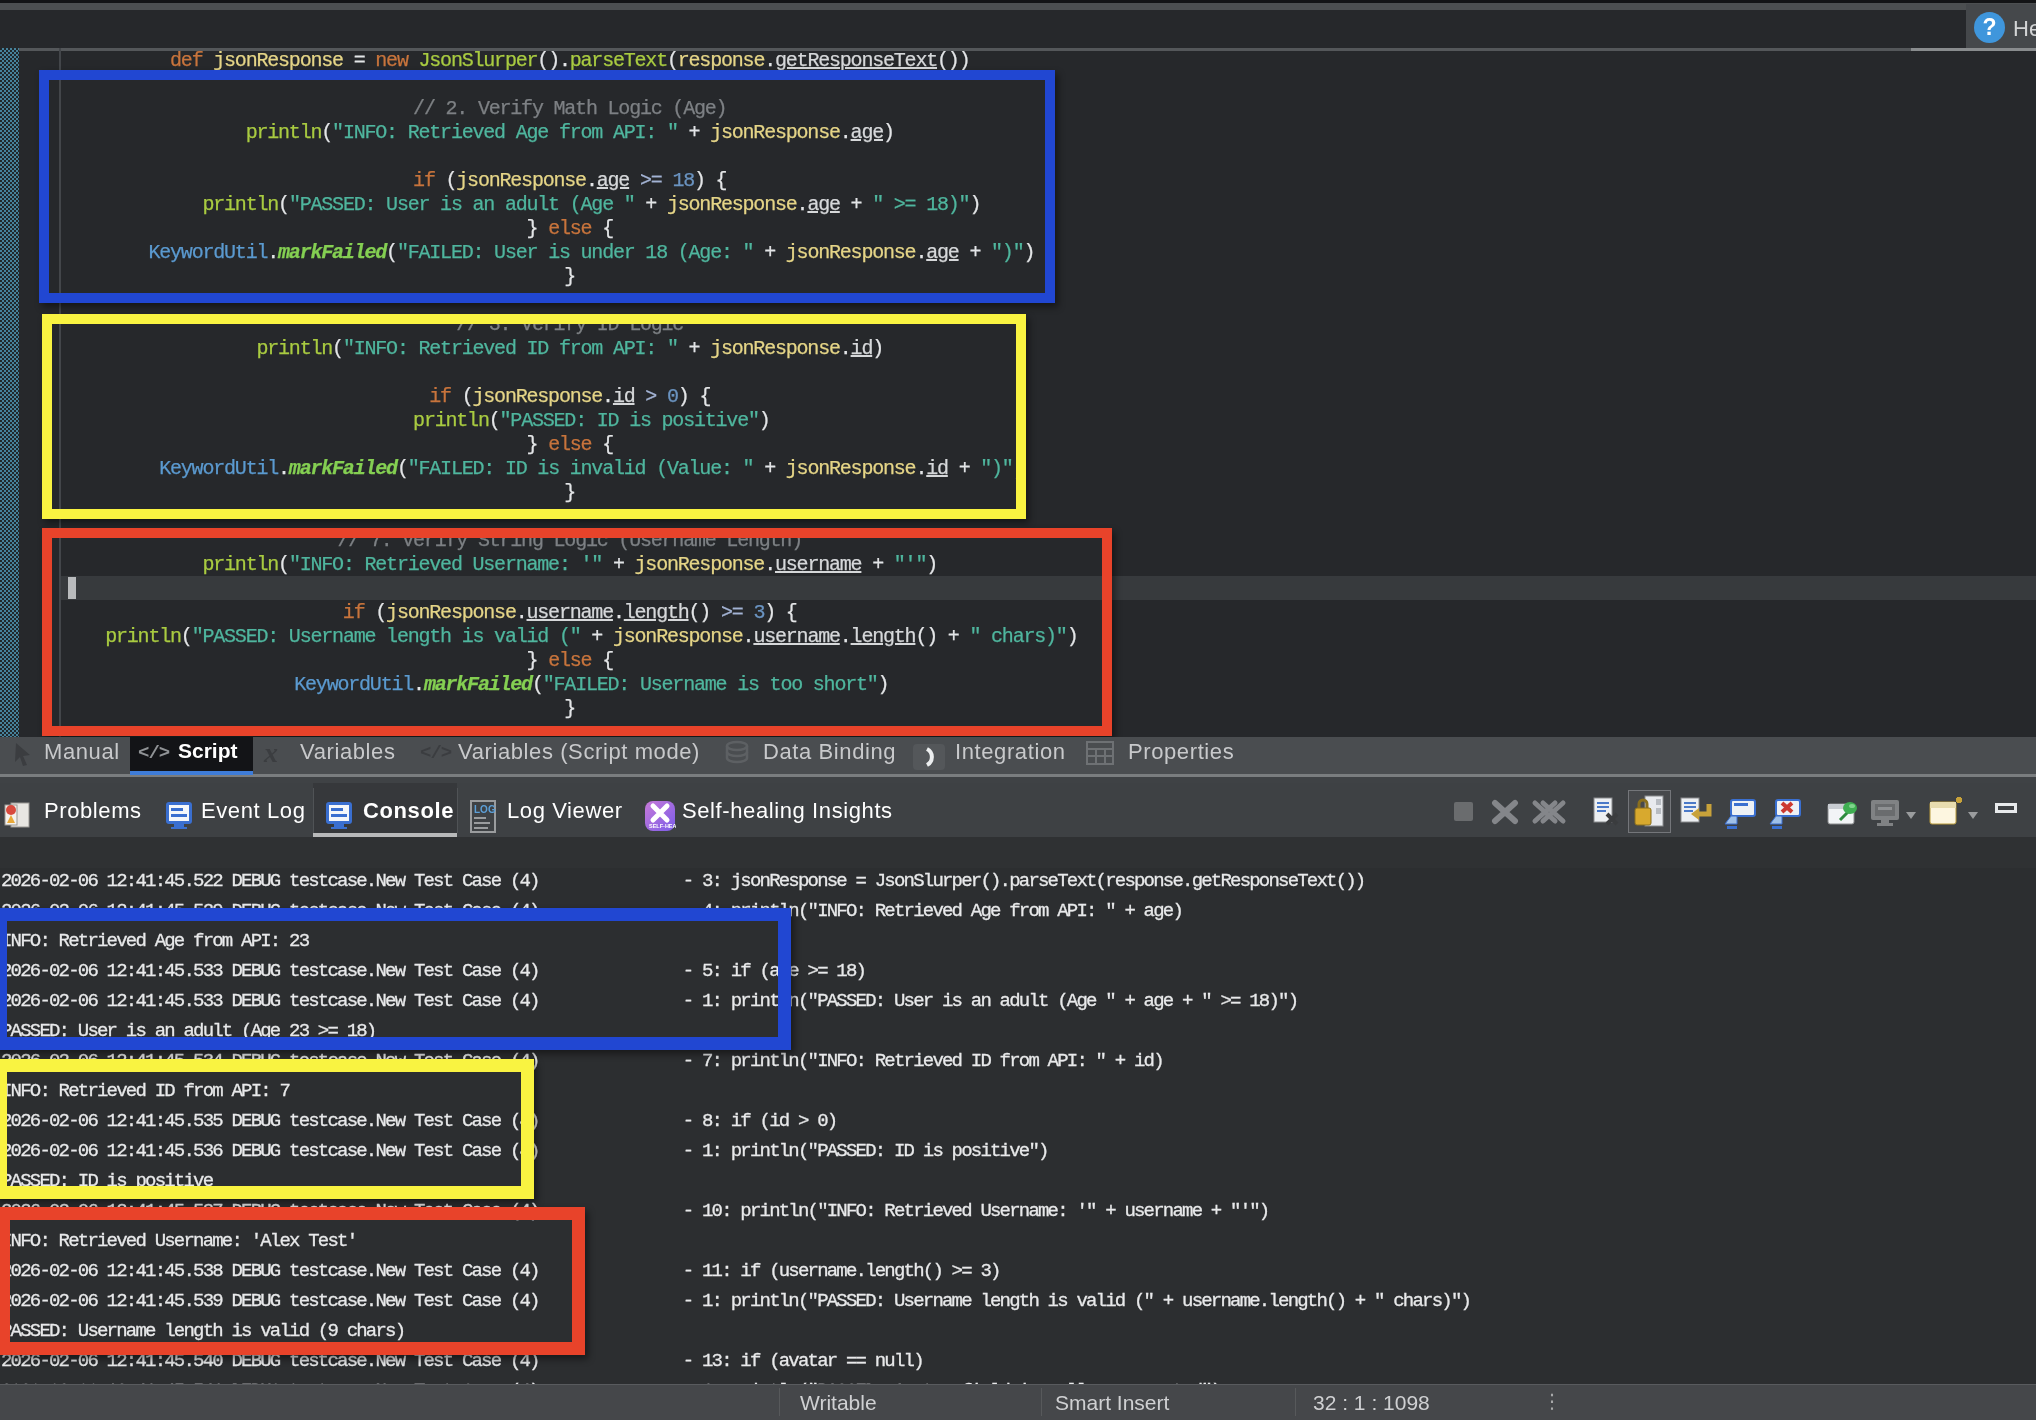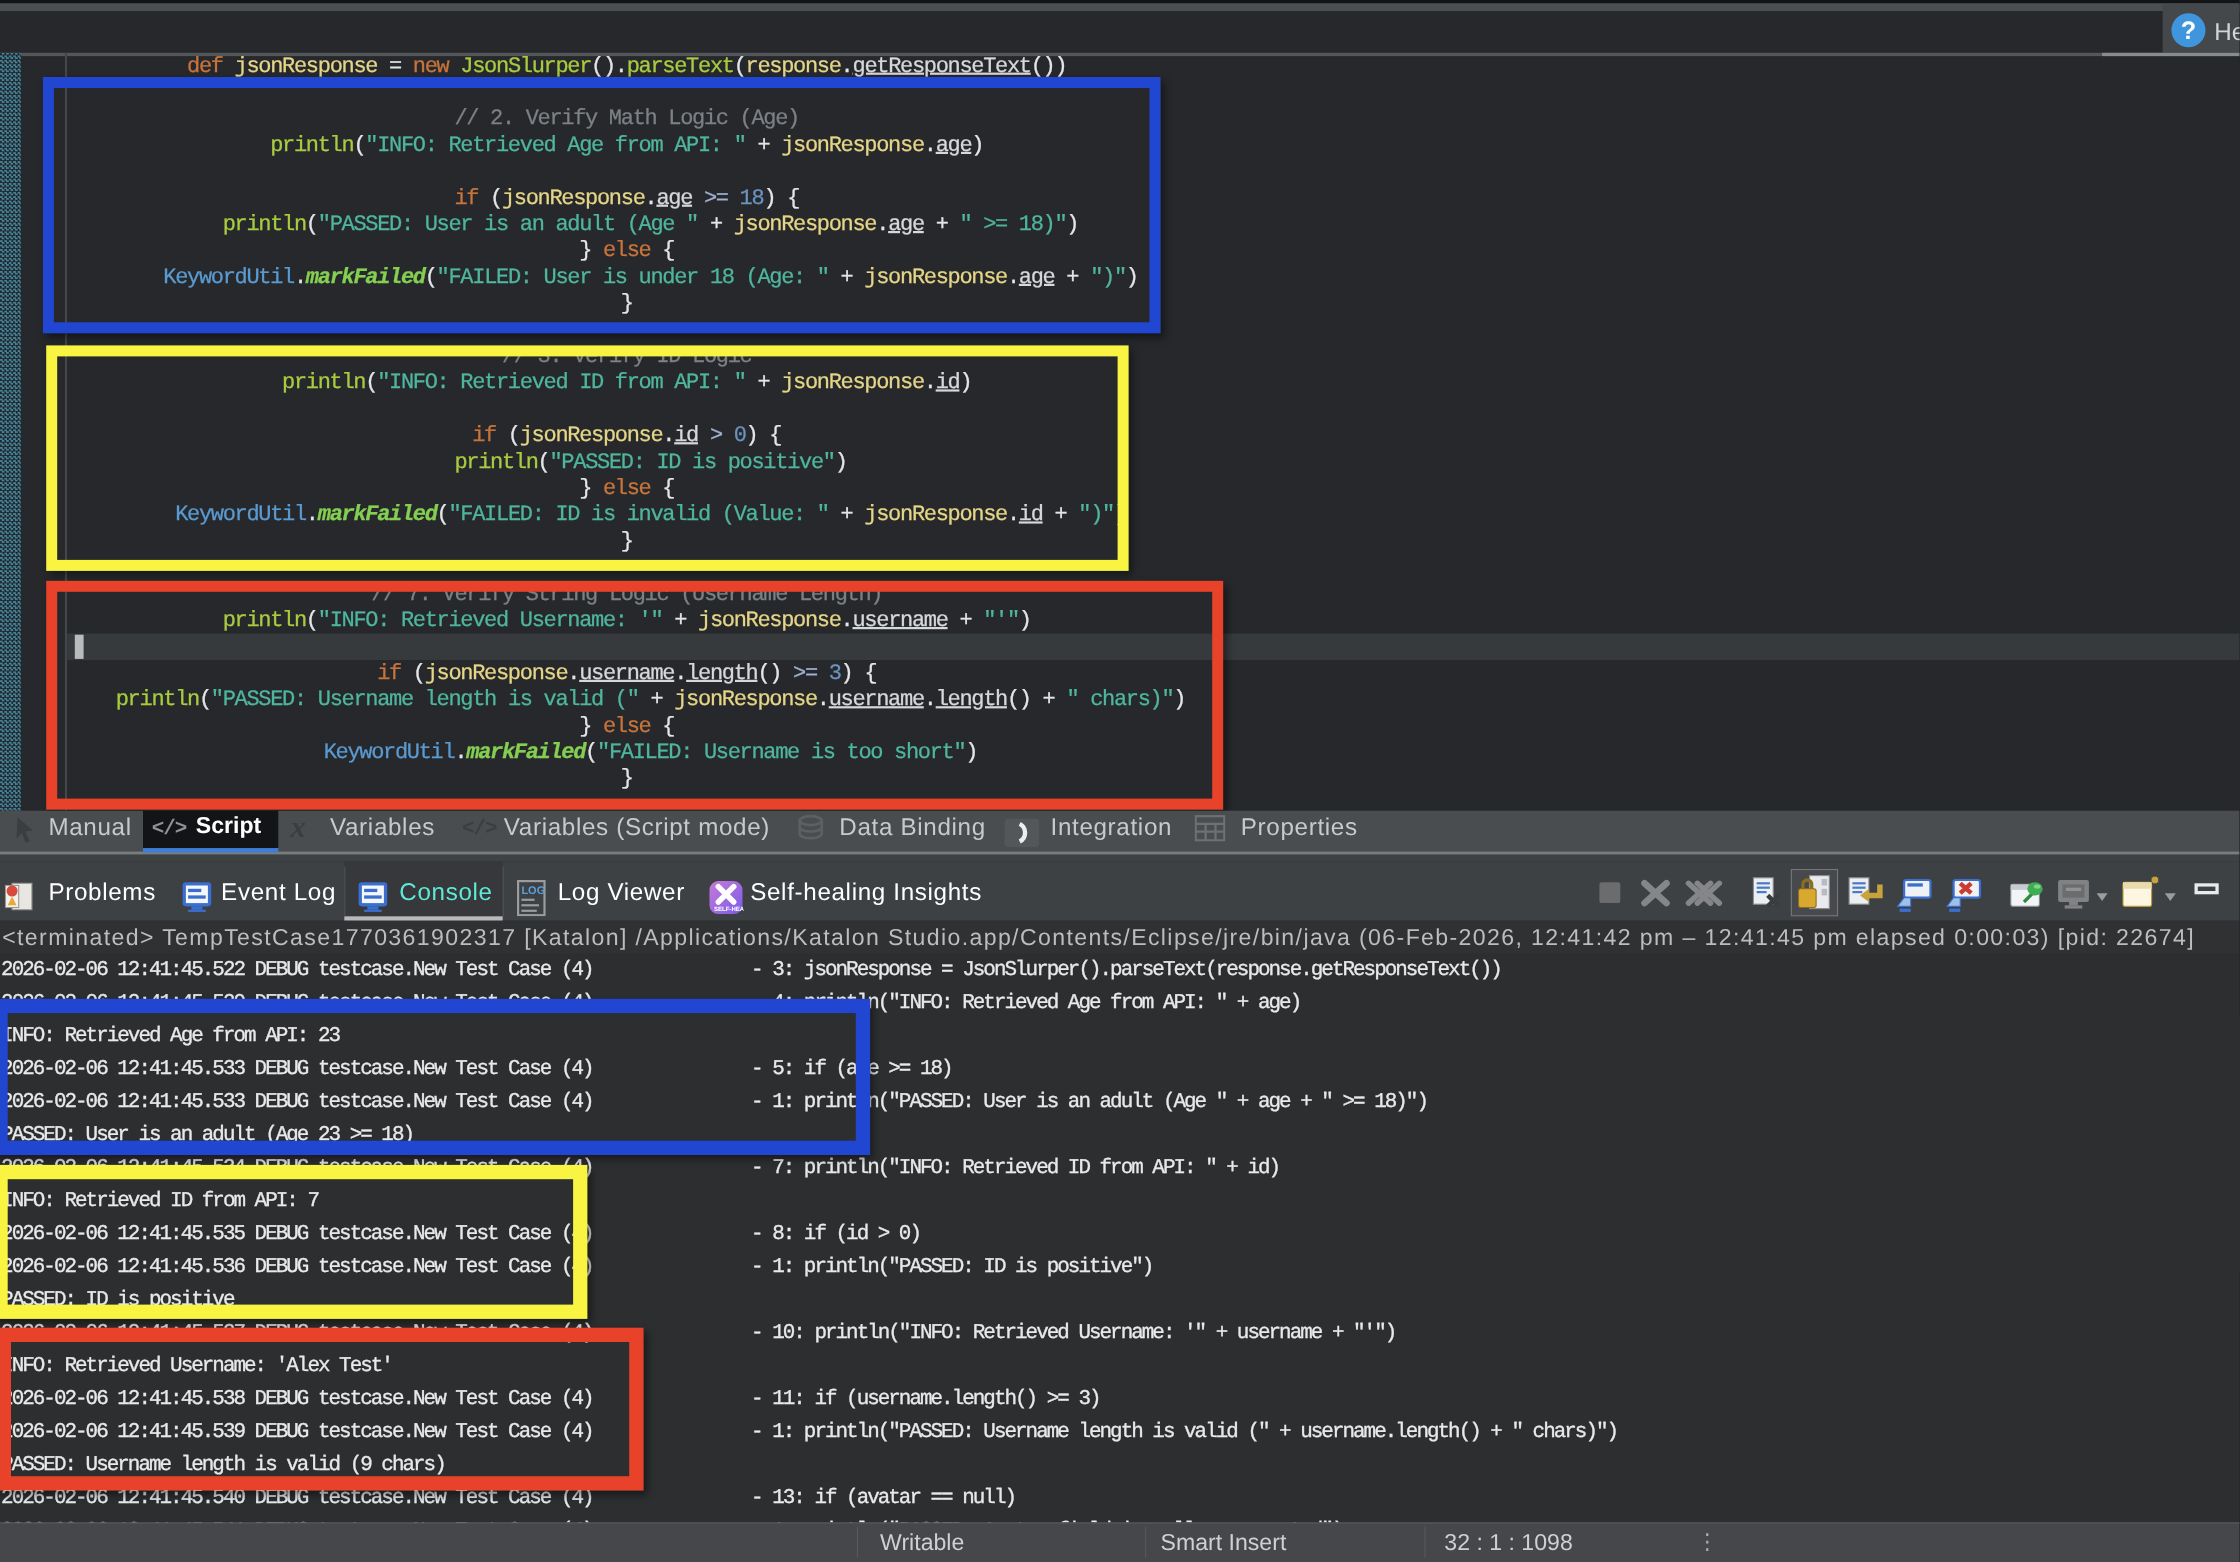--- a/index.html
+++ b/index.html
@@ -137,21 +137,21 @@
   <div class="abs ctabtxt" style="left:201px;top:798px;">Event Log</div>
 
   <svg class="abs" style="left:325px;top:801px;" width="28" height="30">
     <rect x="1" y="1" width="26" height="22" rx="3" fill="#3a6fd0"></rect>
     <rect x="4" y="4" width="20" height="16" fill="#f5f7fa"></rect>
     <rect x="6" y="7" width="12" height="3" fill="#3a6fd0"></rect>
     <rect x="6" y="13" width="16" height="3" fill="#3a6fd0"></rect>
     <rect x="9" y="23" width="10" height="3" fill="#3a6fd0"></rect>
     <rect x="6" y="26" width="16" height="2" fill="#3a6fd0"></rect>
   </svg>
-  <div class="abs" style="left:363px;top:798px;font-size:22px;font-weight:normal;letter-spacing:0.6px;color:#5eead4;">Console</div>
+  <div class="abs" style="left:363px;top:798px;font-size:22px;font-weight:bold;letter-spacing:0.6px;color:#ffffff;">Console</div>
 
   <svg class="abs" style="left:469px;top:800px;" width="28" height="33">
     <rect x="2" y="1" width="24" height="31" fill="#3e4144" stroke="#9a9c9e" stroke-width="2"></rect>
     <text x="5" y="13" font-size="10" font-weight="bold" fill="#5da0d8" font-family="Liberation Sans">LOG</text>
     <rect x="5" y="17" width="12" height="2" fill="#9a9c9e"></rect>
     <rect x="5" y="22" width="16" height="2" fill="#9a9c9e"></rect>
     <rect x="5" y="27" width="14" height="2" fill="#9a9c9e"></rect>
   </svg>
   <div class="abs ctabtxt" style="left:507px;top:798px;">Log Viewer</div>
 
@@ -232,21 +232,20 @@
     <rect x="2" y="6" width="26" height="22" rx="2" fill="#fdf6e0" stroke="#b89a3a"></rect>
     <rect x="2" y="6" width="26" height="6" fill="#e8dcae"></rect>
     <path d="M28 4 h6 m-3 -3 v6" stroke="#c8a23a" stroke-width="4"></path>
   </svg>
   <svg class="abs" style="left:1966px;top:810px;" width="14" height="10">
       <path d="M2 2 L12 2 L7 9 Z" fill="#9a9c9e"></path>
     </svg>
   <div class="abs" style="left:1995px;top:803px;width:22px;height:10px;border:3px solid #e8eaec;"></div>
 
   <div class="abs" style="left:0;top:837px;width:2036px;height:31px;background:#2f3133;"></div>
-  <div class="abs" style="left:2px;top:841px;font-size:21px;letter-spacing:1.25px;color:#bcbdbf;white-space:pre;">&lt;terminated&gt; TempTestCase1770361902317 [Katalon] /Applications/Katalon Studio.app/Contents/Eclipse/jre/bin/java (06-Feb-2026, 12:41:42 pm – 12:41:45 pm elapsed 0:00:03) [pid: 22674]</div>
 
   <div class="abs" style="left:0;top:868px;width:2036px;height:516px;background:#2c2e30;"></div>
   <pre class="abs" id="conlog" style="left:1px;top:866px;font-size:19px;line-height:30px;letter-spacing:-1.8px;color:#e8e9ea;-webkit-text-stroke:0.3px;">2026-02-06 12:41:45.522 DEBUG testcase.New Test Case (4)               - 3: jsonResponse = JsonSlurper().parseText(response.getResponseText())
 2026-02-06 12:41:45.529 DEBUG testcase.New Test Case (4)               - 4: println("INFO: Retrieved Age from API: " + age)
 INFO: Retrieved Age from API: 23
 2026-02-06 12:41:45.533 DEBUG testcase.New Test Case (4)               - 5: if (age &gt;= 18)
 2026-02-06 12:41:45.533 DEBUG testcase.New Test Case (4)               - 1: println("PASSED: User is an adult (Age " + age + " &gt;= 18)")
 PASSED: User is an adult (Age 23 &gt;= 18)
 2026-02-06 12:41:45.534 DEBUG testcase.New Test Case (4)               - 7: println("INFO: Retrieved ID from API: " + id)
 INFO: Retrieved ID from API: 7

